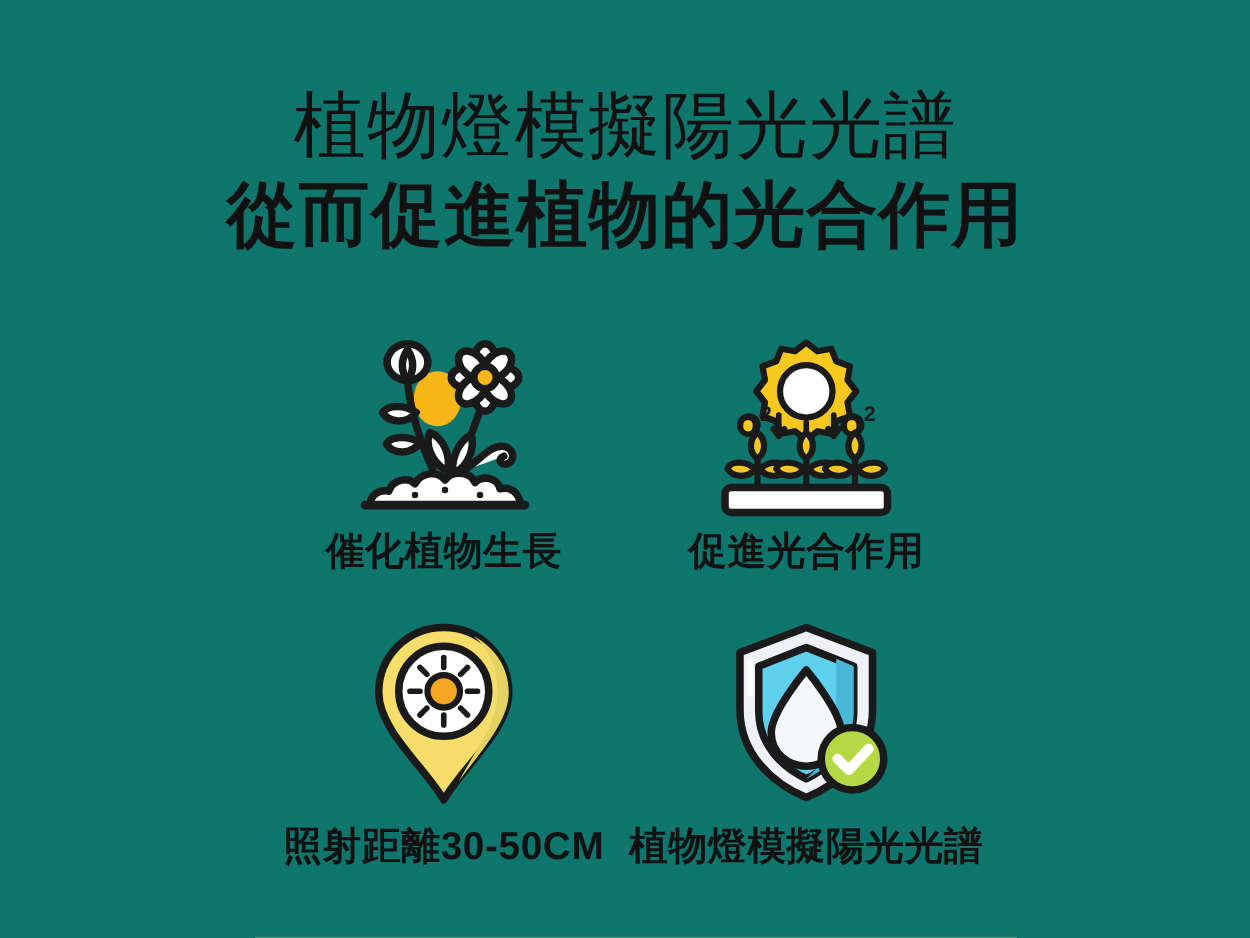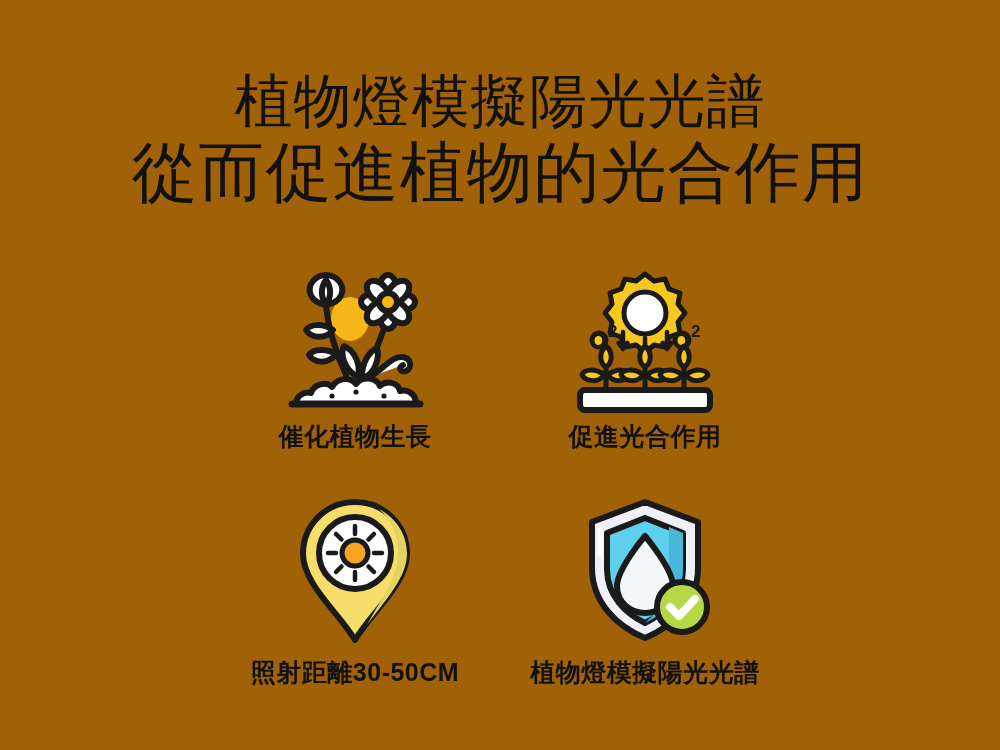--- a/index.html
+++ b/index.html
@@ -34,23 +34,23 @@
   .headline-line1 {
     display: block;
     font-size: 58px;
     line-height: 66px;
     font-weight: 400;
     letter-spacing: 1px;
     white-space: nowrap;
   }
   .headline-line2 {
     display: block;
-    font-size: 66px;
+    font-size: 57px;
     line-height: 76px;
-    font-weight: 400;
+    font-weight: 700;
     letter-spacing: 1px;
     white-space: nowrap;
   }
 
   
   .feature-row {
     position: absolute;
     display: flex;
     justify-content: center;
     align-items: flex-start;
@@ -77,41 +77,41 @@
   .feature-art {
     width: 150px;
     height: 140px;
     position: relative;
   }
   #row-bottom .feature-art {
     height: 150px;
   }
   .feature-label {
     margin-top: 8px;
-    font-size: 25px;
+    font-size: 31px;
     font-weight: 700;
     color: #111111;
     letter-spacing: 0.5px;
     white-space: nowrap;
     text-align: center;
   }
   #row-bottom .feature-label {
     margin-top: 10px;
   }
   .feature-art svg {
     display: block;
     width: 100%;
     height: 100%;
     overflow: visible;
   }
 </style>
 </head>
 <body style="background: rgb(253, 238, 171);">
 
-<div id="poster" style="background: #a16207;">
+<div id="poster" style="background: #0f766e;">
 
   <div class="headline">
     <span class="headline-line1">植物燈模擬陽光光譜</span>
     <span class="headline-line2">從而促進植物的光合作用</span>
   </div>
 
   <div class="feature-row" id="row-top">
 
     <div class="feature">
       <div class="feature-art">

